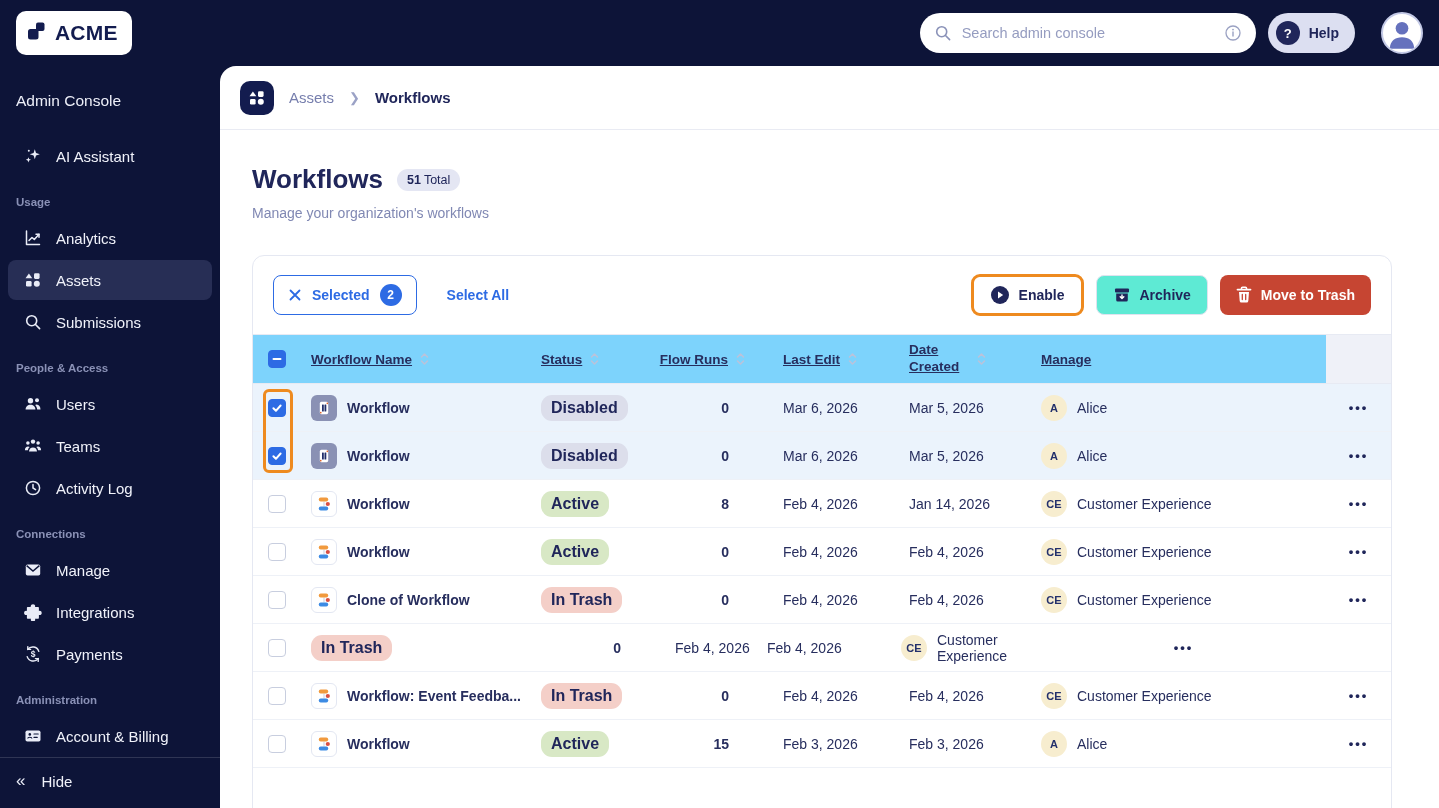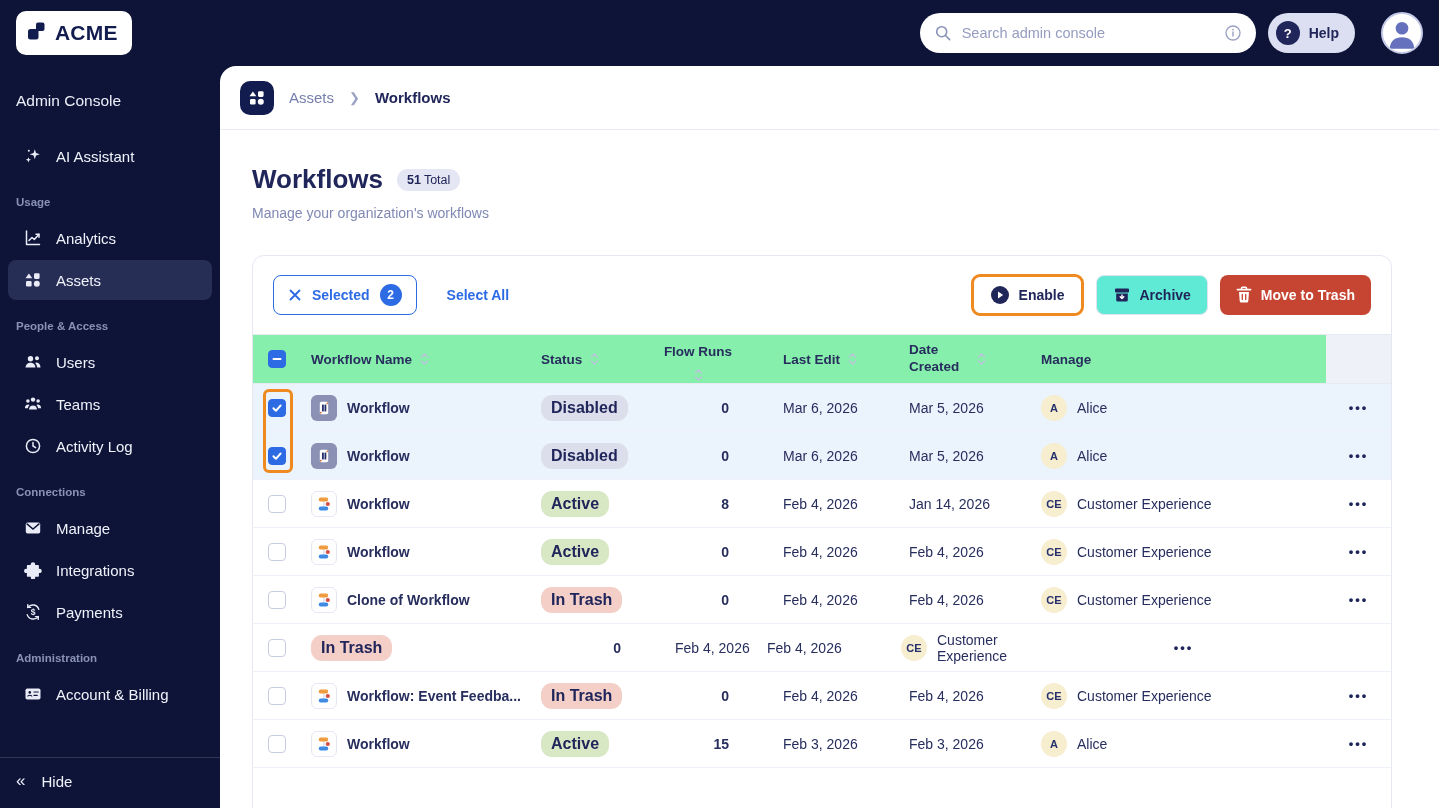--- a/index.html
+++ b/index.html
@@ -56,26 +56,26 @@
   .select-all { color:#2D6BE4; font-size:14px; font-weight:700; background:none; border:none; cursor:pointer; font-family:inherit; }
   .tb-right { display:flex; align-items:center; gap:12px; }
   .btn { height:40px; border-radius:8px; display:flex; align-items:center; gap:9px; padding:0 16px; font-size:14px; font-weight:700; cursor:pointer; font-family:inherit; border:none; }
   .btn-enable { background:#fff; color:#20265A; height:36px; }
   .annotation-enable { border:3px solid #EE8A1F; border-radius:9px; display:flex; background:#fff; }
   .btn-archive { background:#5eead4; color:#20265A; border:1px solid #DFE3EF; }
   .btn-trash { background:#C64532; color:#fff; }
 
   
   .tgrid { display:grid; grid-template-columns:48px 230px 120px 108px 142px 140px 285px 1fr; align-items:center; }
-  .thead { height:50px; background:#86efac; border-top:1px solid #E7EAF3; border-bottom:1px solid #E7EAF3; font-size:13.5px; font-weight:700; color:#272E5E; }
+  .thead { height:50px; background:#7dd3fc; border-top:1px solid #E7EAF3; border-bottom:1px solid #E7EAF3; font-size:13.5px; font-weight:700; color:#272E5E;text-decoration:underline; }
   .th { display:flex; align-items:center; gap:8px; height:100%; }
   .th-check { justify-content:center; }
   .th-name { padding-left:10px; }
   .th-status { padding-left:10px; }
-  .th-flow { justify-content:flex-end; padding-right:14px;flex-direction:column; }
+  .th-flow { justify-content:flex-end; padding-right:14px; }
   .th-last { padding-left:24px; }
   .th-date { padding-left:8px; }
   .th-date .lbl { max-width:60px; line-height:1.25; }
   .th-owner { padding-left:0; }
   .th-actions { background:#EFF1F8; }
 
   .row { height:48px; border-bottom:1px solid #EEF1F7; background:#fff; font-size:14px; color:#272E5E; }
   .row.selected { background:#EBF3FC; }
   .cell { display:flex; align-items:center; height:100%; }
   .c-check { justify-content:center; }
@@ -177,20 +177,29 @@
       <div class="nav-item active">
          <span class="nav-icon">
           <svg viewBox="0 0 18 18" fill="currentColor">
             <path d="M4.9 2.6 L8.3 7.2 H1.5 Z"></path>
             <rect x="10" y="2.3" width="5.6" height="5.6" rx="1.3"></rect>
             <rect x="2" y="10" width="5.6" height="5.6" rx="1.3"></rect>
             <circle cx="12.8" cy="12.8" r="3"></circle>
           </svg>
         </span>
          <span>Assets</span>
+       </div>
+      <div class="nav-item">
+         <span class="nav-icon">
+          <svg viewBox="0 0 18 18" width="18" height="18" fill="none" stroke="currentColor" stroke-width="1.6" stroke-linecap="round">
+            <circle cx="7.7" cy="7.7" r="5"></circle>
+            <path d="M11.5 11.5 L15.6 15.6"></path>
+          </svg>
+        </span>
+         <span>Submissions</span>
        </div>
       <div class="nav-label">People &amp; Access</div>
       <div class="nav-item">
          <span class="nav-icon">
           <svg viewBox="0 0 18 18" fill="currentColor">
             <circle cx="6.5" cy="5.8" r="2.7"></circle>
             <path d="M1.6 14.6 c0-3.1 2.2-4.8 4.9-4.8 s4.9 1.7 4.9 4.8 Z"></path>
             <circle cx="13" cy="5.3" r="2"></circle>
             <path d="M12.6 9.6 c2.4.3 3.9 1.9 3.9 5 h-3.3 c-.2-2-.9-3.8-2.2-4.7 Z"></path>
           </svg>

